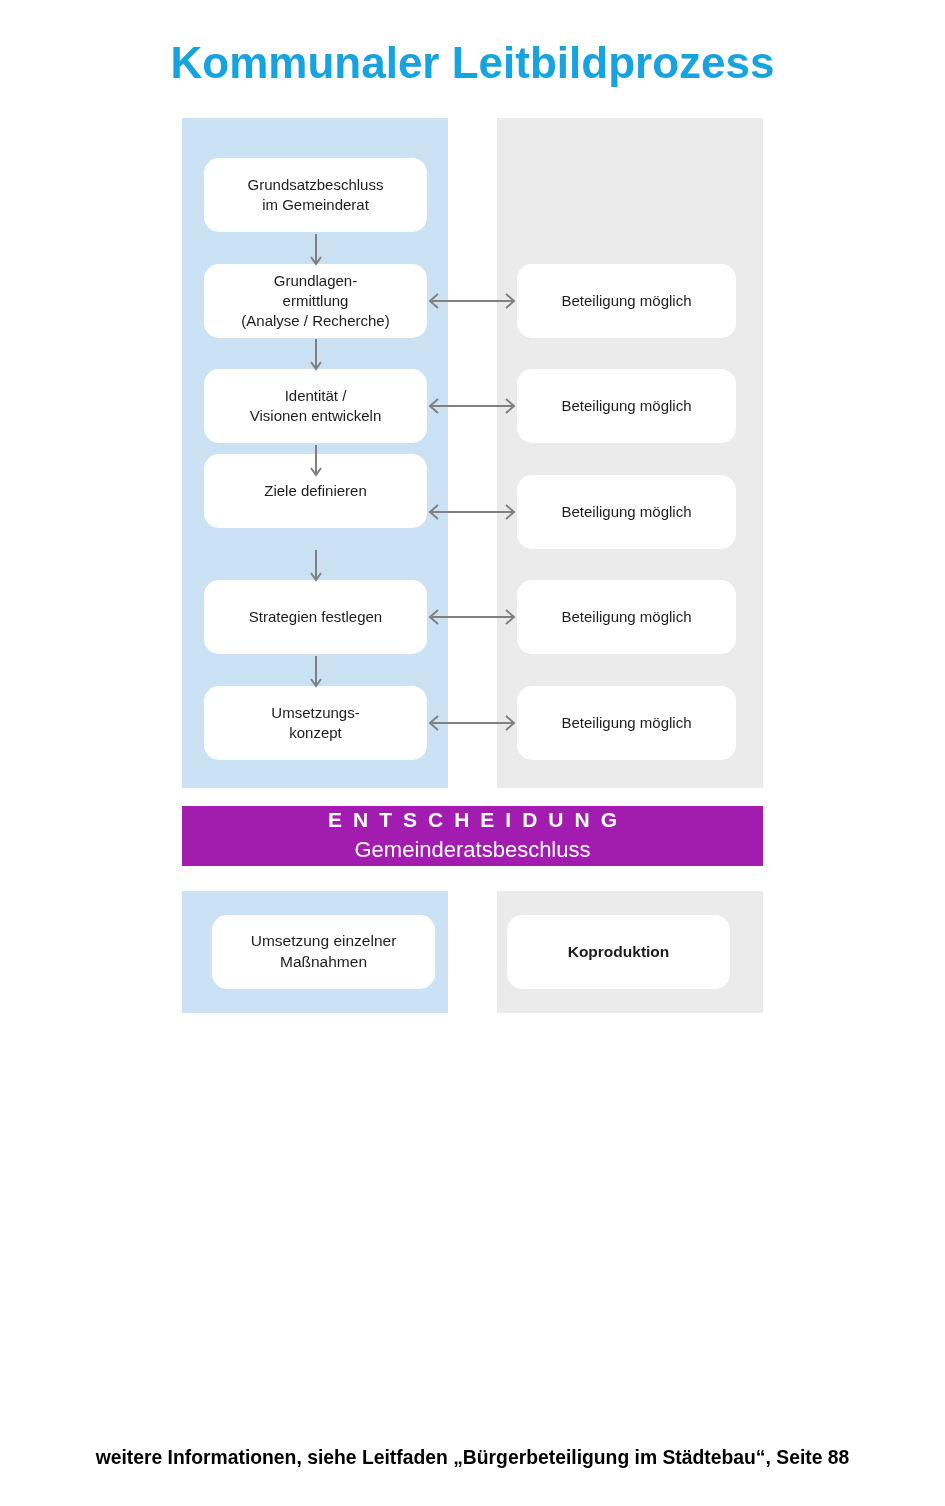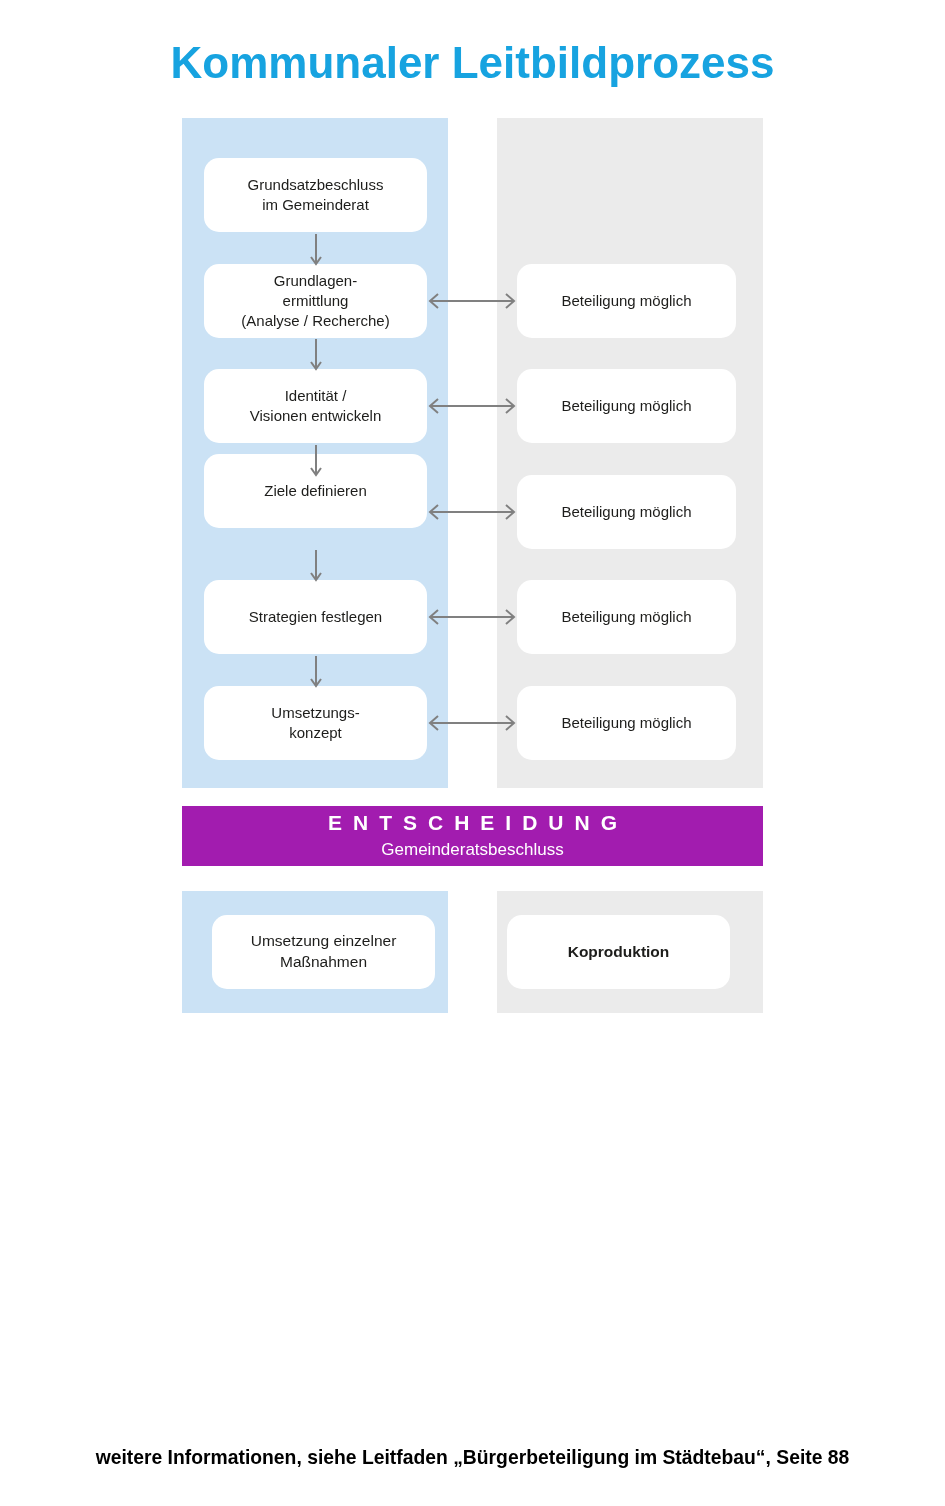--- a/index.html
+++ b/index.html
@@ -117,21 +117,21 @@
     justify-content: center;
   }
   #banner-title {
     font-size: 21px;
     font-weight: bold;
     letter-spacing: 11px;
     text-indent: 11px;
     line-height: 1.15;
   }
   #banner-sub {
-    font-size: 17px;
+    font-size: 22px;
     font-weight: normal;
     line-height: 1.25;
     margin-top: 4px;
   }
 
   
   .panel-bottom {
     position: absolute;
     top: 773px;
     height: 122px;

